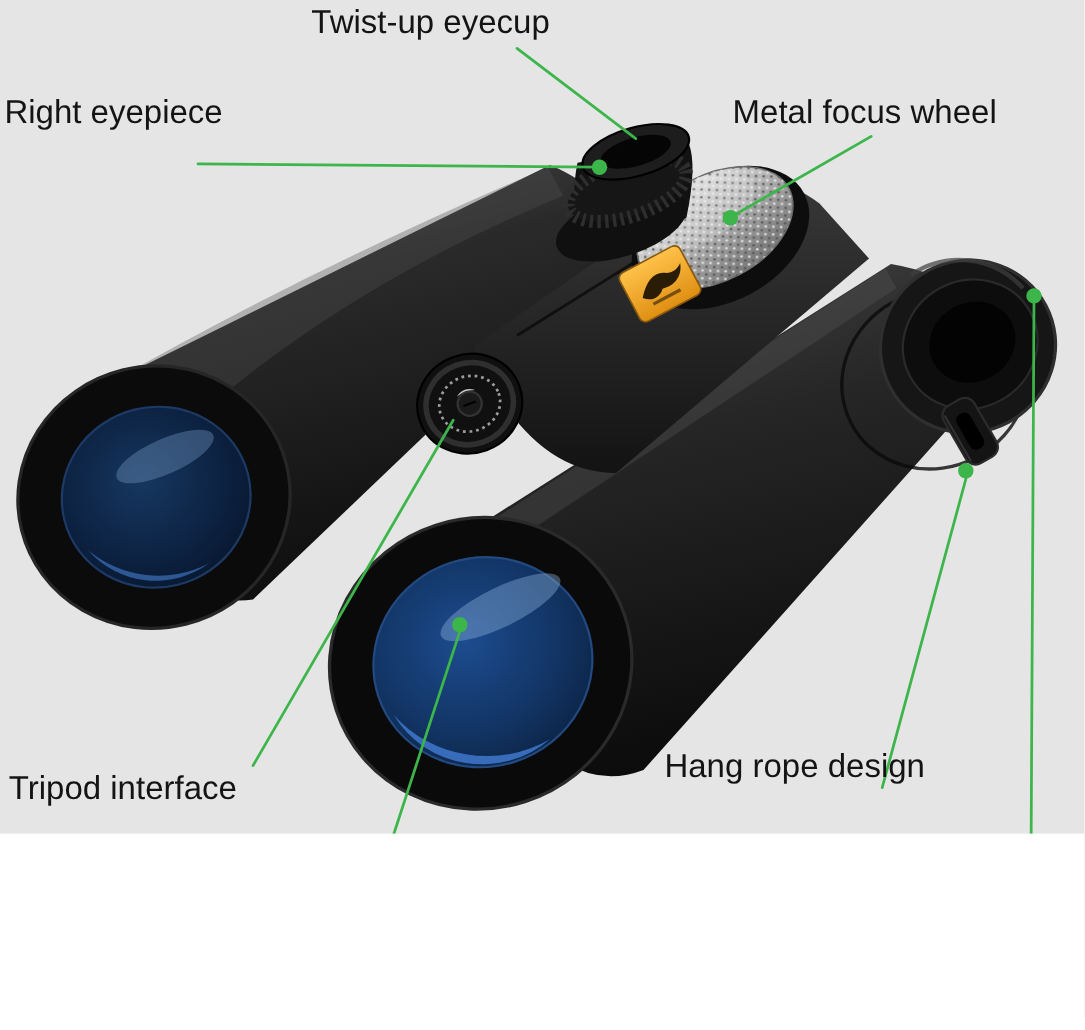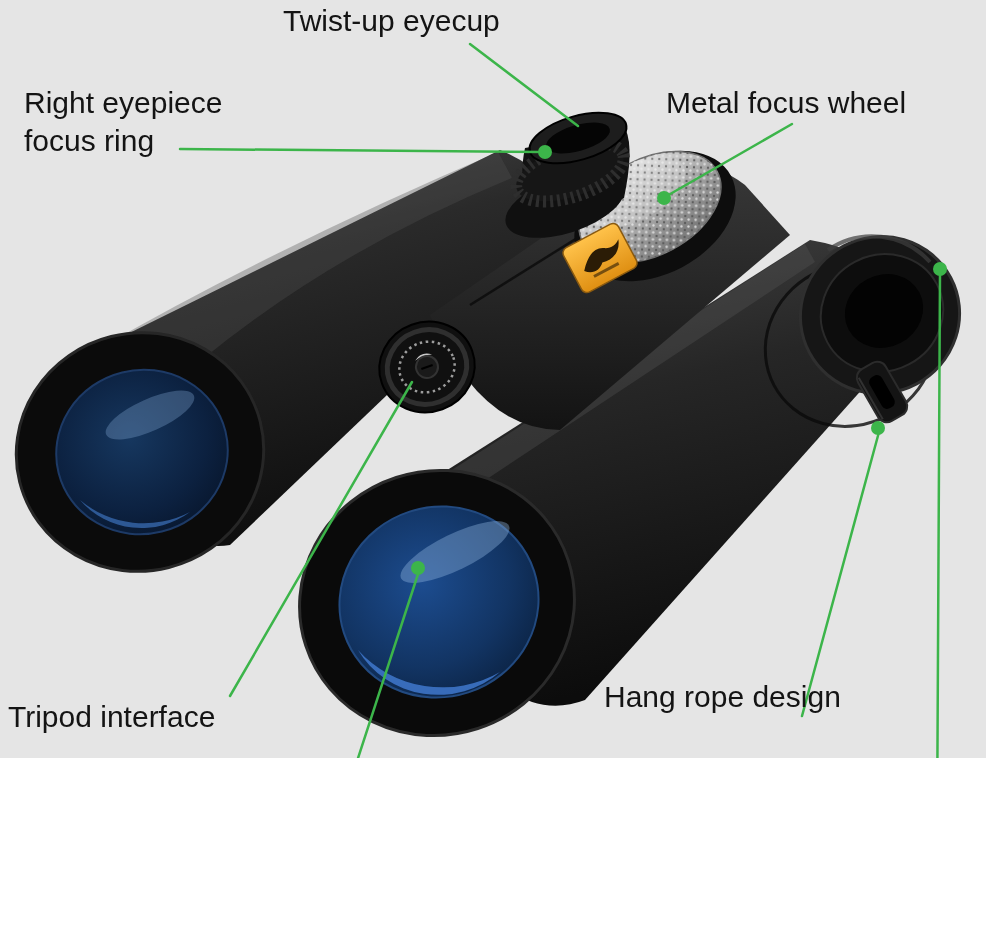--- a/index.html
+++ b/index.html
@@ -152,23 +152,22 @@
       <circle cx="545" cy="152" r="7"></circle>
       <circle cx="664" cy="198" r="7"></circle>
       <circle cx="940" cy="269" r="7"></circle>
       <circle cx="878" cy="428" r="7"></circle>
       <circle cx="418" cy="568" r="7"></circle>
     </g>
   </svg>
 
   <div class="callout" style="left:283px; top:2px;">Twist-up eyecup</div>
 
-  <div class="callout" style="left:4px; top:84px;margin-left:20px;">
+  <div class="callout" style="left:4px; top:84px;">
     <div>Right eyepiece</div>
-    <div>focus ring</div>
   </div>
 
   <div class="callout" style="left:8px; top:698px;">Tripod interface</div>
 
   <div class="callout" style="left:666px; top:84px;">Metal focus wheel</div>
 
   <div class="callout" style="left:604px; top:678px;">Hang rope design</div>
 
 
 

